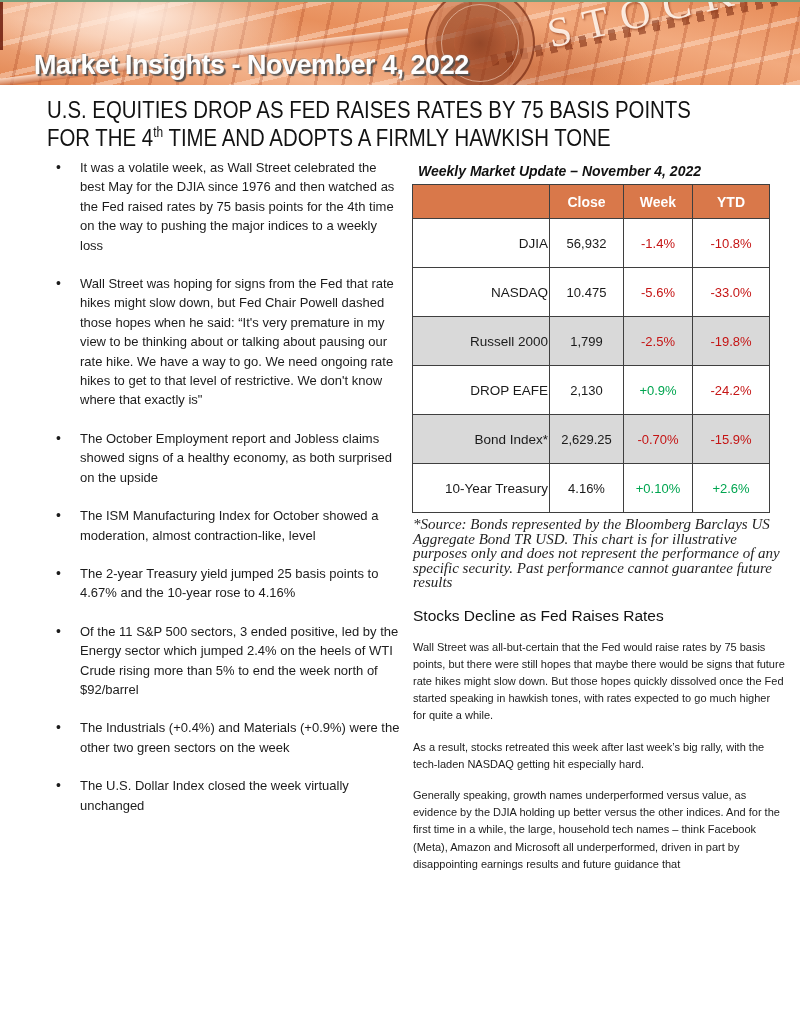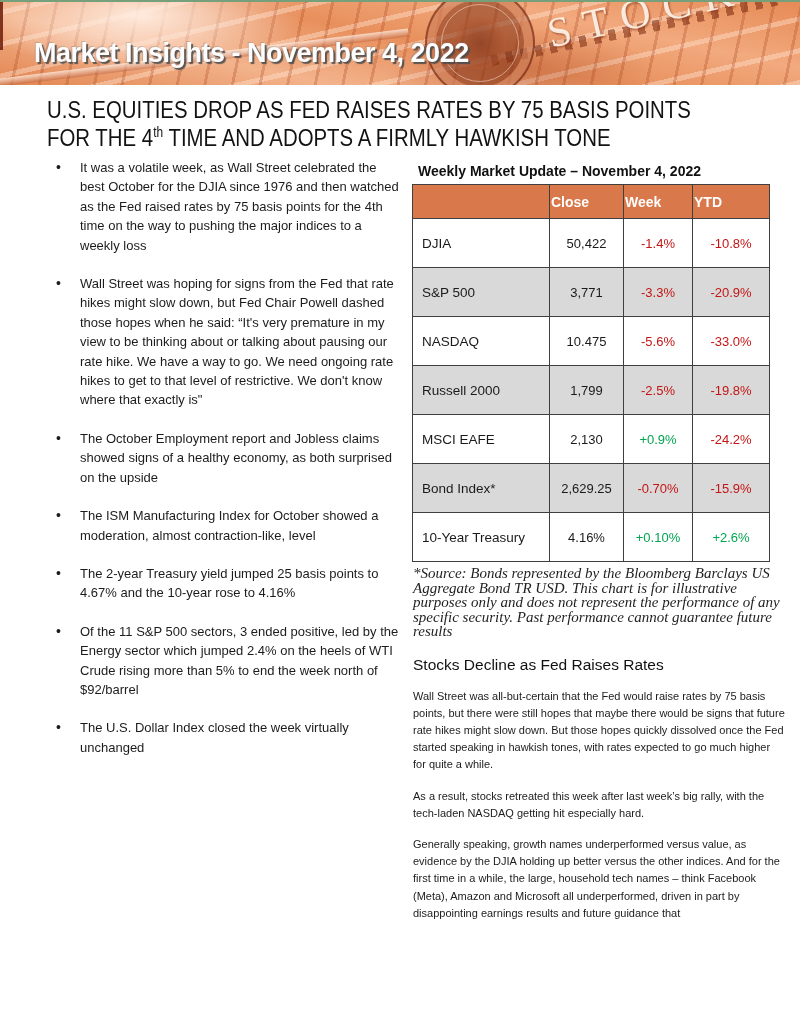--- a/index.html
+++ b/index.html
@@ -41,21 +41,21 @@
     position:absolute;left:27px;top:27px;right:27px;bottom:27px;border-radius:50%;
     background:radial-gradient(circle, rgba(100,35,15,0.55), rgba(160,70,35,0.35));
   }
   .stock-text{
     position:absolute;left:548px;top:8px;width:280px;transform:rotate(-13deg);transform-origin:0 50%;
     font-family:"Liberation Serif",serif;font-size:42px;letter-spacing:13px;
     color:rgba(255,243,233,0.93);text-shadow:1px 2px 2px rgba(140,55,25,0.65);
     white-space:nowrap;
   }
   .banner-title{
-    position:absolute;left:34px;top:36px;
+    position:absolute;left:34px;top:48px;
     font-size:27px;font-weight:bold;letter-spacing:-0.5px;color:#fdfdfd;
     text-shadow:2px 2px 1px rgba(75,75,75,0.9), -1px -1px 0 rgba(130,130,130,0.35);
     white-space:nowrap;
   }
   
   .headline{
     position:absolute;left:47px;top:96px;width:880px;
     font-size:24px;line-height:28px;color:#121212;
     transform:scaleX(0.85);transform-origin:0 0;letter-spacing:0;
   }
@@ -64,35 +64,35 @@
   .left-col{position:absolute;left:47px;top:158px;width:352px;}
   .bullet-list{list-style:none;margin:0;padding:0;}
   .bullet-list li{
     position:relative;margin:0 0 19px 33px;width:320px;
     font-size:13px;line-height:19.4px;color:#1c1c1c;
   }
   .bullet-list li::before{
     content:"\2022";position:absolute;left:-24px;top:0;font-size:14px;color:#1c1c1c;
   }
   .right-col{position:absolute;left:417px;top:163px;width:372px;}
-  .table-title{font-size:14px;font-weight:bold;color:#111;margin:0 0 5px 1px;white-space:nowrap;}
+  .table-title{font-size:14px;font-weight:bold;color:#111;margin:0 0 5px 1px;white-space:nowrap;font-style:italic;}
   
   table.market{border-collapse:collapse;width:357px;margin-left:-5px;table-layout:fixed;}
   table.market col.c-name{width:137px;}
   table.market col.c-close{width:74px;}
   table.market col.c-week{width:69px;}
   table.market col.c-ytd{width:77px;}
   table.market th, table.market td{border:1px solid #3f3f3f;}
   table.market thead th{
     background:var(--header-bg,#d9784a);color:#fff;font-size:14px;font-weight:bold;
-    height:31px;text-align:left;
+    height:31px;text-align:center;
   }
   table.market tbody tr{height:49px;background:#fff;}
   table.market tbody tr.alt{background:var(--alt-bg,#d9d9d9);}
-  td.name{font-size:13.5px;text-align:left;padding-left:9px;color:#1a1a1a;}
+  td.name{font-size:13.5px;text-align:right;padding-left:9px;color:#1a1a1a;}
   td.val{font-size:13px;text-align:center;color:#1a1a1a;}
   td.val.neg{color:var(--negative,#c00000);}
   td.val.pos{color:var(--positive,#00a550);}
   .footnote{
     font-family:"Liberation Serif",serif;
     font-style:italic;font-size:15px;line-height:14.5px;color:#1f1f1f;
     width:368px;margin:4px 0 0 -4px;
   }
   .article-heading{font-size:15.5px;font-weight:normal;color:#111;margin:17px 0 0 -4px;}
   .article p{
@@ -119,26 +119,27 @@
     <div class="banner-title">Market Insights - November 4, 2022</div>
   </div>
 
   <div class="headline">
     <span>U.S. EQUITIES DROP AS FED RAISES RATES BY 75 BASIS POINTS</span><br>
     <span><span>FOR THE 4</span><sup>th</sup><span> TIME AND ADOPTS A FIRMLY HAWKISH TONE</span></span>
   </div>
 
   <div class="left-col">
     <ul class="bullet-list">
-        <li>It was a volatile week, as Wall Street celebrated the best October for the DJIA since 1976 and then watched as the Fed raised rates by 75 basis points for the 4th time on the way to pushing the major indices to a weekly loss</li>
+        <li>It was a volatile week, as Wall Street celebrated the best May for the DJIA since 1976 and then watched as the Fed raised rates by 75 basis points for the 4th time on the way to pushing the major indices to a weekly loss</li>
         <li>Wall Street was hoping for signs from the Fed that rate hikes might slow down, but Fed Chair Powell dashed those hopes when he said: “It's very premature in my view to be thinking about or talking about pausing our rate hike. We have a way to go. We need ongoing rate hikes to get to that level of restrictive. We don't know where that exactly is"</li>
         <li>The October Employment report and Jobless claims showed signs of a healthy economy, as both surprised on the upside</li>
         <li>The ISM Manufacturing Index for October showed a moderation, almost contraction-like, level</li>
         <li>The 2-year Treasury yield jumped 25 basis points to 4.67% and the 10-year rose to 4.16%</li>
         <li>Of the 11 S&amp;P 500 sectors, 3 ended positive, led by the Energy sector which jumped 2.4% on the heels of WTI Crude rising more than 5% to end the week north of $92/barrel</li>
+        <li>The Industrials (+0.4%) and Materials (+0.9%) were the other two green sectors on the week</li>
         <li>The U.S. Dollar Index closed the week virtually unchanged</li>
       </ul>
   </div>
 
   <div class="right-col">
     <div class="table-title">Weekly Market Update – November 4, 2022</div>
 
     <table class="market">
       <colgroup>
           <col class="c-name">
@@ -150,48 +151,42 @@
         <tr>
           <th></th>
           <th>Close</th>
           <th>Week</th>
           <th>YTD</th>
         </tr>
       </thead>
       <tbody>
   <tr>
     <td class="name">DJIA</td>
-    <td class="val close">50,422</td>
+    <td class="val close">56,932</td>
     <td class="val week neg">-1.4%</td>
     <td class="val ytd neg">-10.8%</td>
   </tr>
 
-  <tr class="alt">
-    <td class="name">S&amp;P 500</td>
-    <td class="val close">3,771</td>
-    <td class="val week neg">-3.3%</td>
-    <td class="val ytd neg">-20.9%</td>
-  </tr>
 
   <tr>
     <td class="name">NASDAQ</td>
     <td class="val close">10.475</td>
     <td class="val week neg">-5.6%</td>
     <td class="val ytd neg">-33.0%</td>
   </tr>
 
   <tr class="alt">
     <td class="name">Russell 2000</td>
     <td class="val close">1,799</td>
     <td class="val week neg">-2.5%</td>
     <td class="val ytd neg">-19.8%</td>
   </tr>
 
   <tr>
-    <td class="name">MSCI EAFE</td>
+    <td class="name">DROP EAFE</td>
     <td class="val close">2,130</td>
     <td class="val week pos">+0.9%</td>
     <td class="val ytd neg">-24.2%</td>
   </tr>
 
   <tr class="alt">
     <td class="name">Bond Index*</td>
     <td class="val close">2,629.25</td>
     <td class="val week neg">-0.70%</td>
     <td class="val ytd neg">-15.9%</td>

